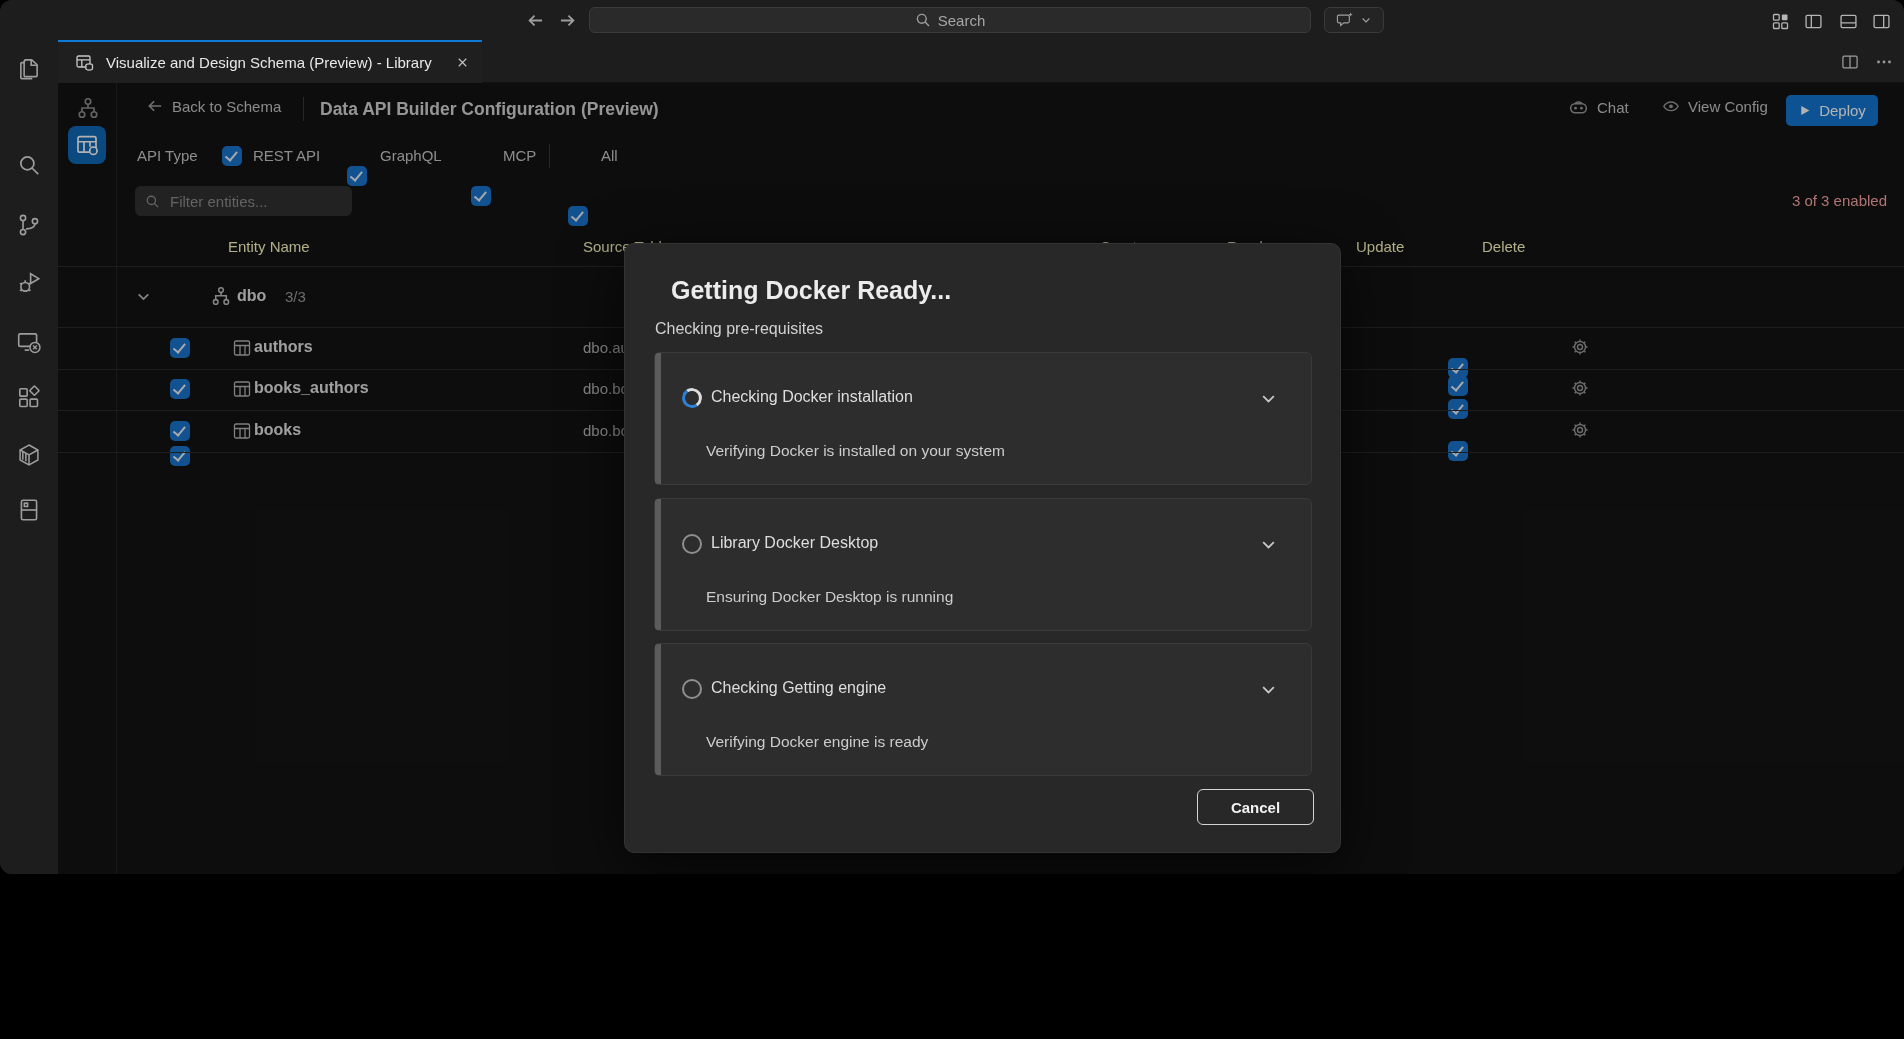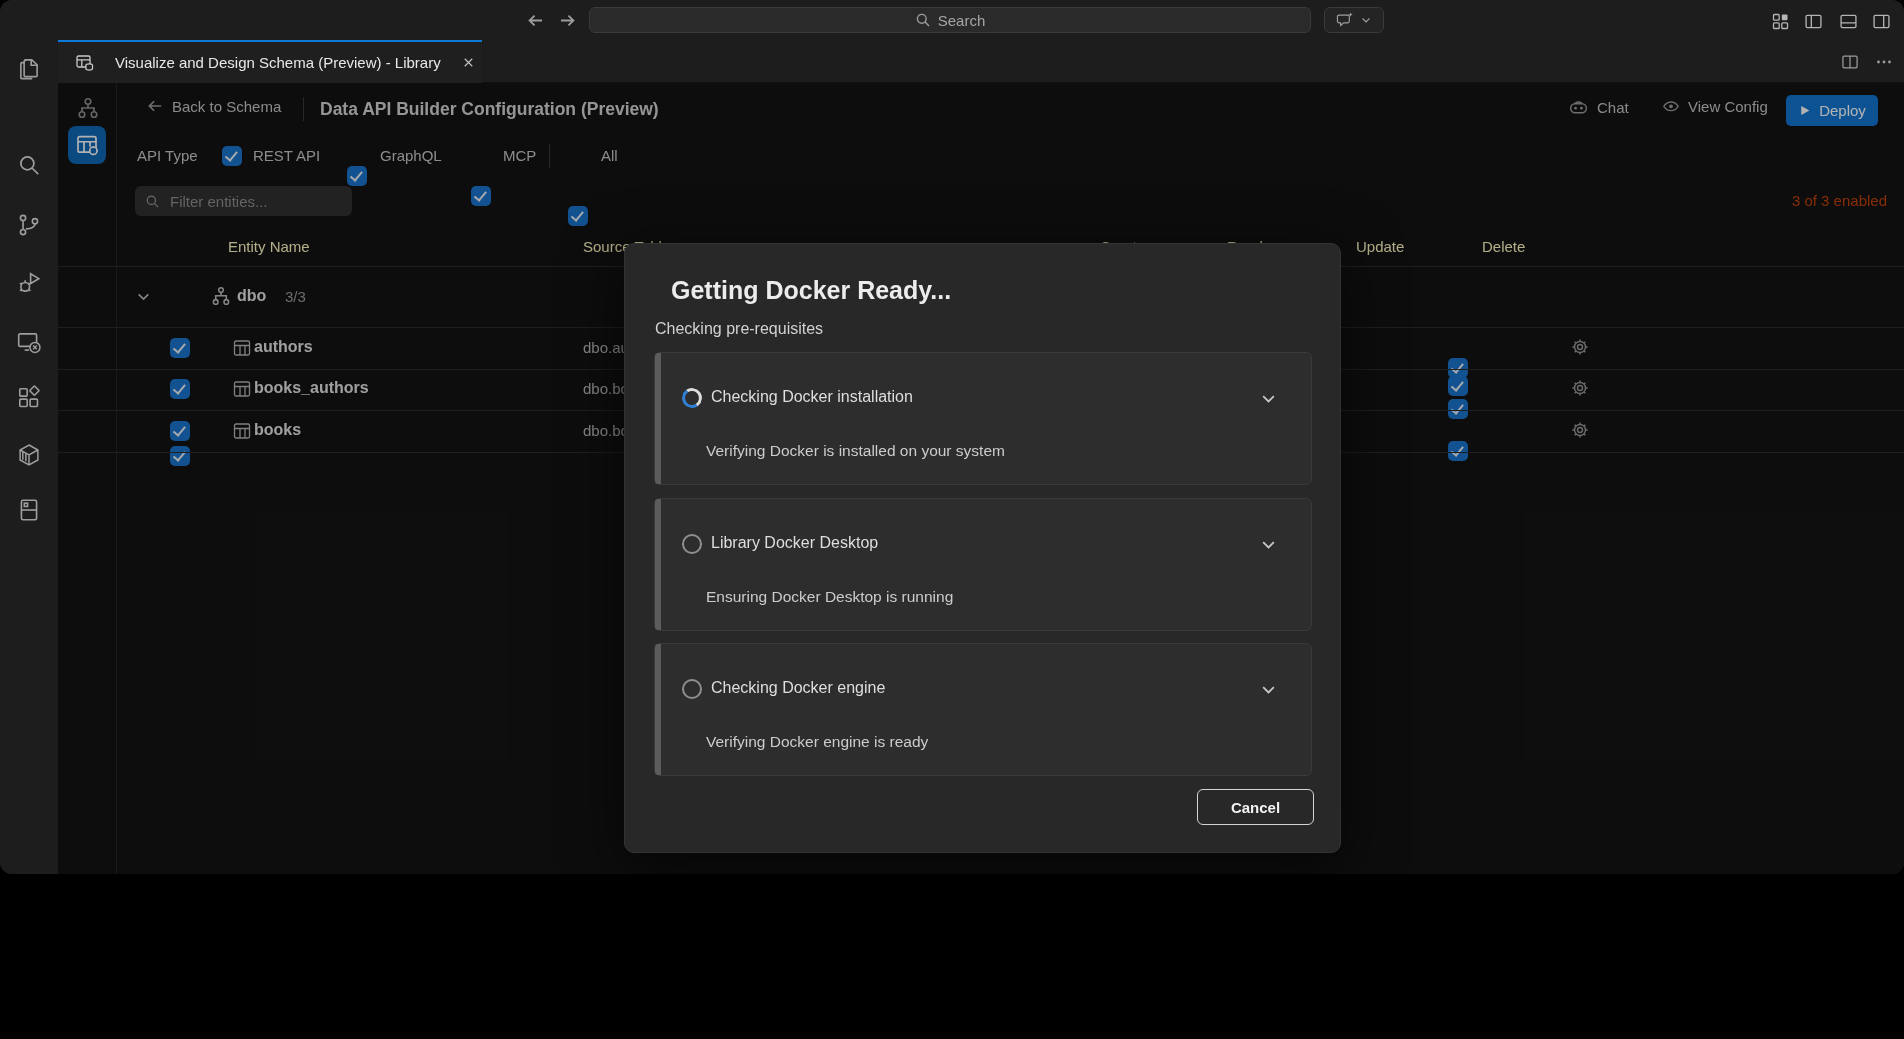--- a/index.html
+++ b/index.html
@@ -7,21 +7,21 @@
   #app{position:relative;width:1904px;height:874px;background:#1d1d1d;border-radius:12px;overflow:hidden;}
   .abs{position:absolute;}
   svg{display:block;}
   .ic{display:flex;align-items:center;justify-content:center;color:#9d9d9d;}
   
   #titlebar{left:0;top:0;width:1904px;height:40px;background:#1d1d1d;}
   .searchbox{left:589px;top:7px;width:722px;height:26px;background:#2a2a2a;border:1px solid #3a3a3a;border-radius:6px;display:flex;align-items:center;justify-content:center;gap:7px;color:#a6a6a6;font-size:15px;box-sizing:border-box;}
   .copilotbtn{left:1324px;top:7px;width:60px;height:26px;background:#242424;border:1px solid #3a3a3a;border-radius:6px;display:flex;align-items:center;justify-content:center;gap:6px;color:#bdbdbd;box-sizing:border-box;}
   
   #tabbar{left:58px;top:40px;width:1846px;height:43px;background:#1d1d1d;border-bottom:1px solid #111;box-sizing:border-box;}
-  .tab{left:0;top:0;width:424px;height:43px;background:#1f1f1f;border-top:2px solid #0d7ad8;box-sizing:border-box;display:flex;align-items:center;gap:20px;padding:0 12px 0 17px;color:#e8e8e8;font-size:15px;}
+  .tab{left:0;top:0;width:424px;height:43px;background:#1f1f1f;border-top:2px solid #0d7ad8;box-sizing:border-box;display:flex;align-items:center;gap:11px;padding:0 12px 0 17px;color:#e8e8e8;font-size:15px;}
   
   #activitybar{left:0;top:40px;width:58px;height:975px;background:#1d1d1d;}
   .abicon{left:16px;width:26px;height:26px;}
   
   #webview{left:58px;top:83px;width:1846px;height:932px;background:#141414;overflow:hidden;}
   #dim{left:0;top:0;width:100%;height:100%;background:rgba(0,0,0,0.30);z-index:50;}
   .strip{left:0;top:0;width:59px;height:100%;border-right:1px solid #262626;box-sizing:border-box;}
   .bluebtn{left:10px;top:43px;width:38px;height:38px;background:#0f6ab8;border-radius:8px;display:flex;align-items:center;justify-content:center;}
   .hdrtxt{font-size:17.5px;font-weight:bold;color:#d6d6d6;white-space:nowrap;}
   .linkbtn{display:flex;align-items:center;gap:8px;color:#c6c6c6;font-size:15px;white-space:nowrap;}
@@ -325,21 +325,21 @@
 
     <div class="abs filterbox">
       <span class="ic" style="color:#8f8f8f;">
         <svg width="15" height="15" viewBox="0 0 16 16">
             <circle cx="6.8" cy="6.8" r="4.4" fill="none" stroke="currentColor" stroke-width="1.4"></circle>
             <path d="M10.1 10.1L14 14" stroke="currentColor" stroke-width="1.4"></path>
           </svg>
       </span>
       <input type="text" placeholder="Filter entities..." style="">
     </div>
-    <div class="abs lbl" style="left:1686px;top:109px;width:143px;text-align:right;color:#c2410c;">3 of 3 enabled</div>
+    <div class="abs lbl" style="left:1686px;top:109px;width:143px;text-align:right;color:#fca5a5;">3 of 3 enabled</div>
 
     <div class="abs colhdr" style="left:170px;top:155px;">Entity Name</div>
     <div class="abs colhdr" style="left:525px;top:155px;">Source Table</div>
     <div class="abs cb" style="left:1010px;top:153px;"></div>
     <div class="abs colhdr" style="left:1042px;top:155px;">Create</div>
     <div class="abs cb" style="left:1135px;top:153px;"></div>
     <div class="abs colhdr" style="left:1169px;top:155px;">Read</div>
     <div class="abs cb" style="left:1262px;top:153px;"></div>
     <div class="abs colhdr" style="left:1298px;top:155px;">Update</div>
     <div class="abs cb" style="left:1390px;top:153px;"></div>
@@ -465,21 +465,21 @@
       <div class="abs ic" style="left:604px;top:36px;color:#c8c8c8;">
         <svg width="19" height="19" viewBox="0 0 16 16">
             <path d="M3.5 6l4.5 4.5L12.5 6" fill="none" stroke="currentColor" stroke-width="1.5"></path>
           </svg>
       </div>
       <div class="abs stepdesc">Ensuring Docker Desktop is running</div>
     </div>
 
     <div class="abs card" style="top:399px;">
       <div class="abs pend" style="left:27px;top:35px;"></div>
-      <div class="abs steplabel" style="left:56px;top:35px;">Checking Docker engine</div>
+      <div class="abs steplabel" style="left:56px;top:35px;">Checking Getting engine</div>
       <div class="abs ic" style="left:604px;top:36px;color:#c8c8c8;">
         <svg width="19" height="19" viewBox="0 0 16 16">
             <path d="M3.5 6l4.5 4.5L12.5 6" fill="none" stroke="currentColor" stroke-width="1.5"></path>
           </svg>
       </div>
       <div class="abs stepdesc">Verifying Docker engine is ready</div>
     </div>
 
     <div class="abs cancel">
       <span>Cancel</span>

